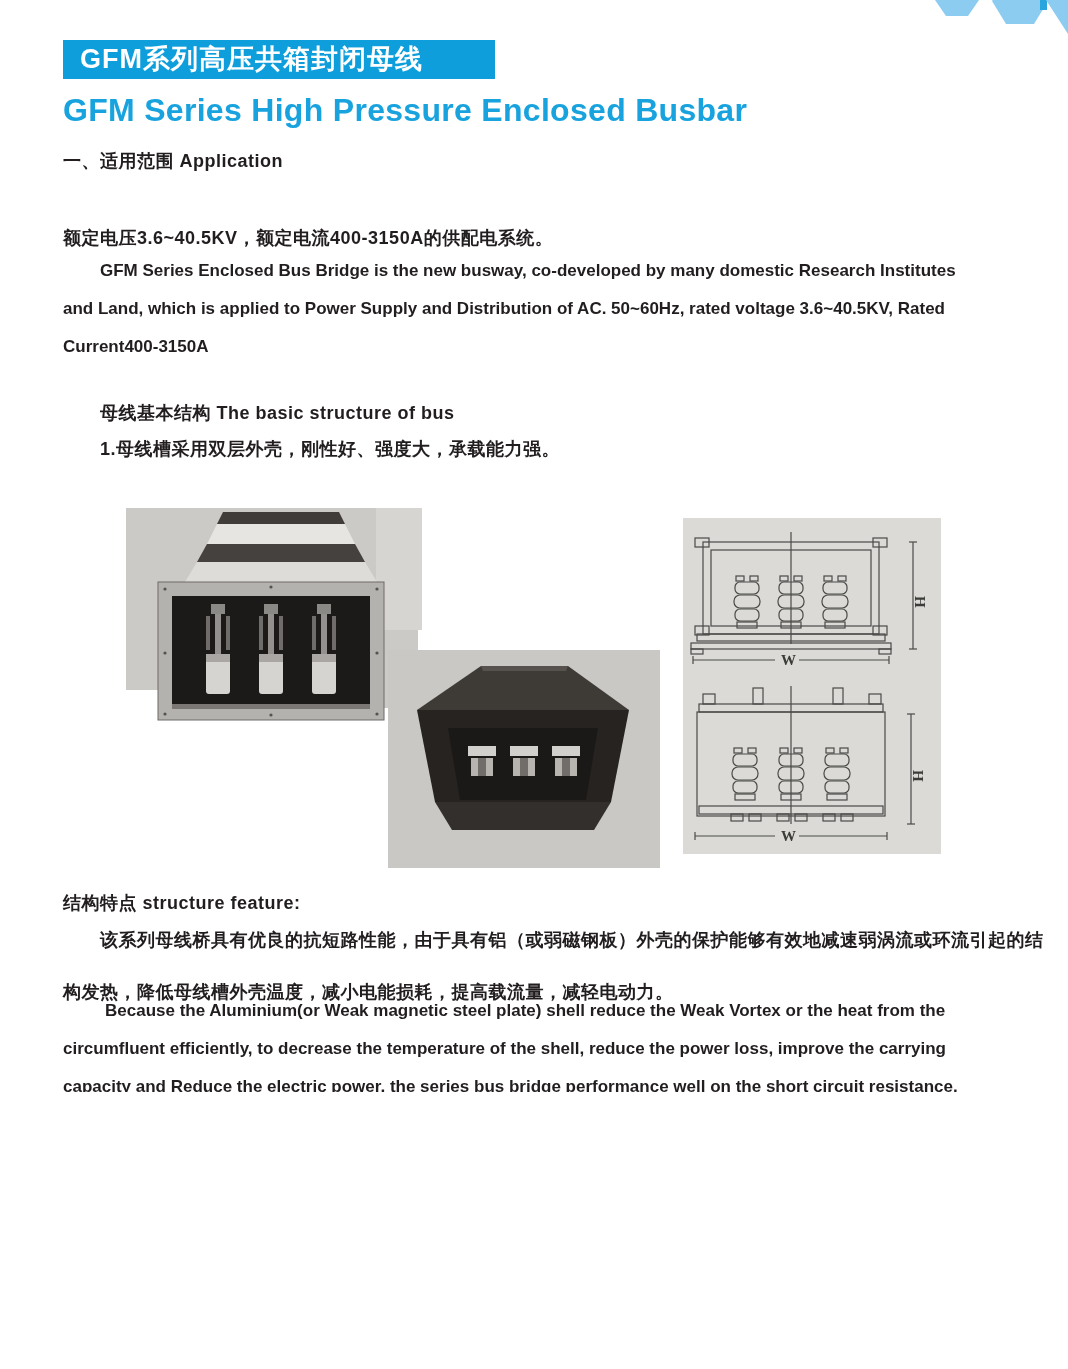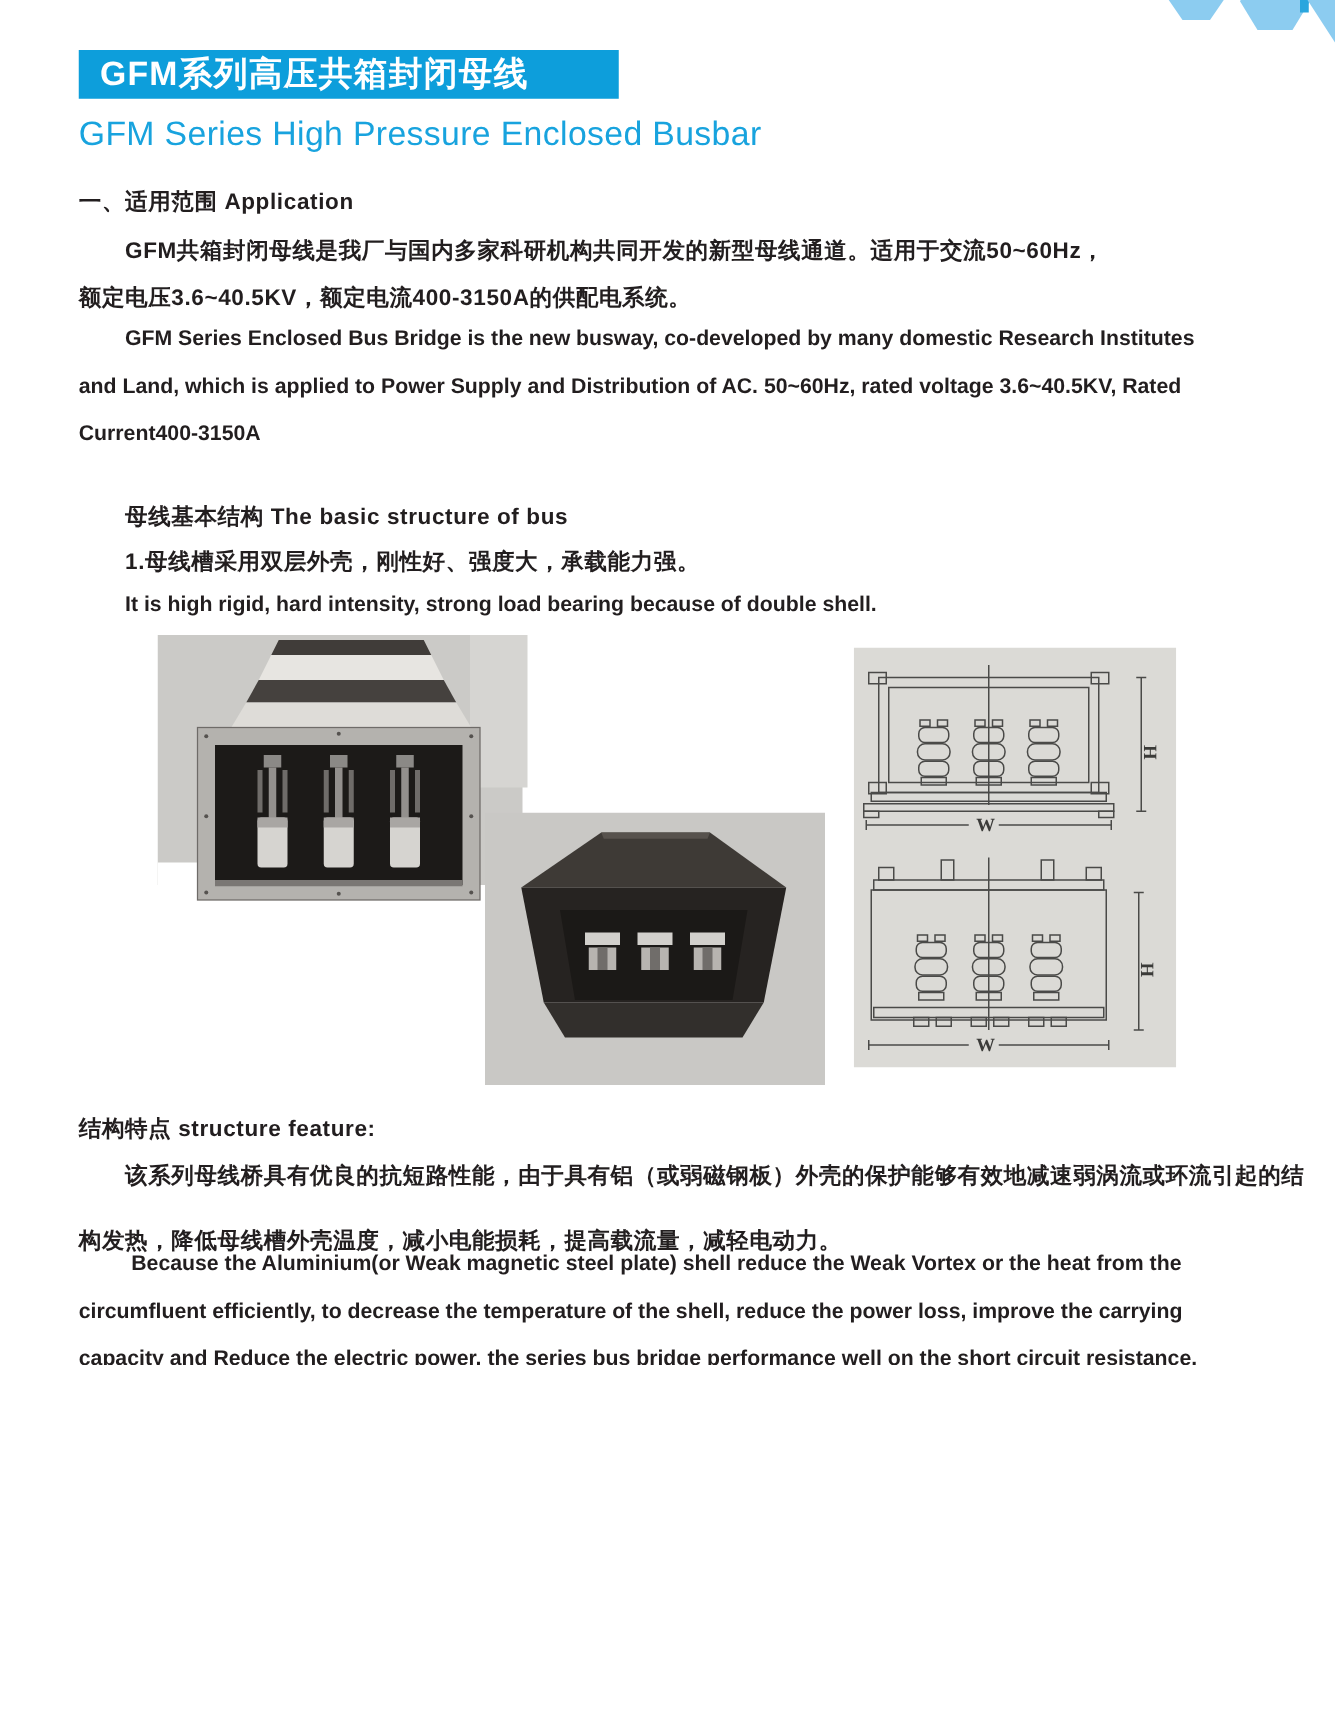--- a/index.html
+++ b/index.html
@@ -18,21 +18,21 @@
   .banner{
     position:absolute;left:63px;top:40px;width:432px;height:39px;
     background:#0d9edb;
   }
   .banner .banner-text{
     position:absolute;left:17px;top:0;line-height:39px;
     color:#ffffff;font-size:27px;font-weight:bold;letter-spacing:1px;
   }
   .title-en{
     position:absolute;left:63px;top:92px;
-    color:#18a3de;font-size:27px;font-weight:normal;letter-spacing:0.3px;
+    color:#18a3de;font-size:32px;font-weight:bold;letter-spacing:0.3px;
   }
   svg{position:absolute;display:block;}
   .flex-label{
     position:absolute;left:450px;top:1336px;width:120px;
     text-align:center;font-size:20px;font-weight:bold;color:#221e1f;letter-spacing:2px;
   }
 </style>
 </head>
 <body>
 
@@ -44,29 +44,27 @@
     <rect x="112" y="0" width="7" height="10" fill="#2aa6de"></rect>
     <polygon points="118,0 140,0 140,34" fill="#8cccf0"></polygon>
   </svg>
 
   <div class="banner">
     <div class="banner-text">GFM系列高压共箱封闭母线</div>
   </div>
   <div class="title-en">GFM Series High Pressure Enclosed Busbar</div>
 
   <div class="t hd" style="left:63px;top:149px;">一、适用范围 Application</div>
-  <div class="t cn" style="left:100px;top:188px;">GFM共箱封闭母线是我厂与国内多家科研机构共同开发的新型母线通道。适用于交流50~60Hz，</div>
   <div class="t cn" style="left:63px;top:226px;">额定电压3.6~40.5KV，额定电流400-3150A的供配电系统。</div>
   <div class="t en" style="left:100px;top:261px;">GFM Series Enclosed Bus Bridge is the new busway, co-developed by many domestic Research Institutes</div>
   <div class="t en" style="left:63px;top:299px;">and Land, which is applied to Power Supply and Distribution of AC. 50~60Hz, rated voltage 3.6~40.5KV, Rated</div>
   <div class="t en" style="left:63px;top:337px;">Current400-3150A</div>
 
   <div class="t cn" style="left:100px;top:401px;">母线基本结构 The basic structure of bus</div>
   <div class="t cn" style="left:100px;top:437px;">1.母线槽采用双层外壳，刚性好、强度大，承载能力强。</div>
-  <div class="t en" style="left:100px;top:474px;">It is high rigid, hard intensity, strong load bearing because of double shell.</div>
 
   <svg style="left:126px;top:508px;width:318px;height:242px;" viewBox="0 0 318 242">
     <rect x="0" y="0" width="292" height="200" fill="#cbcac7"></rect>
     <rect x="250" y="0" width="46" height="122" fill="#d6d5d2"></rect>
     <rect x="0" y="182" width="70" height="60" fill="#ffffff"></rect>
 
     <polygon points="97,4 213,4 219,16 91,16" fill="#403c39"></polygon>
     <polygon points="91,16 219,16 229,36 81,36" fill="#e7e5e1"></polygon>
     <polygon points="81,36 229,36 239,54 71,54" fill="#45413e"></polygon>
     <polygon points="71,54 239,54 251,74 59,74" fill="#dedcd8"></polygon>

